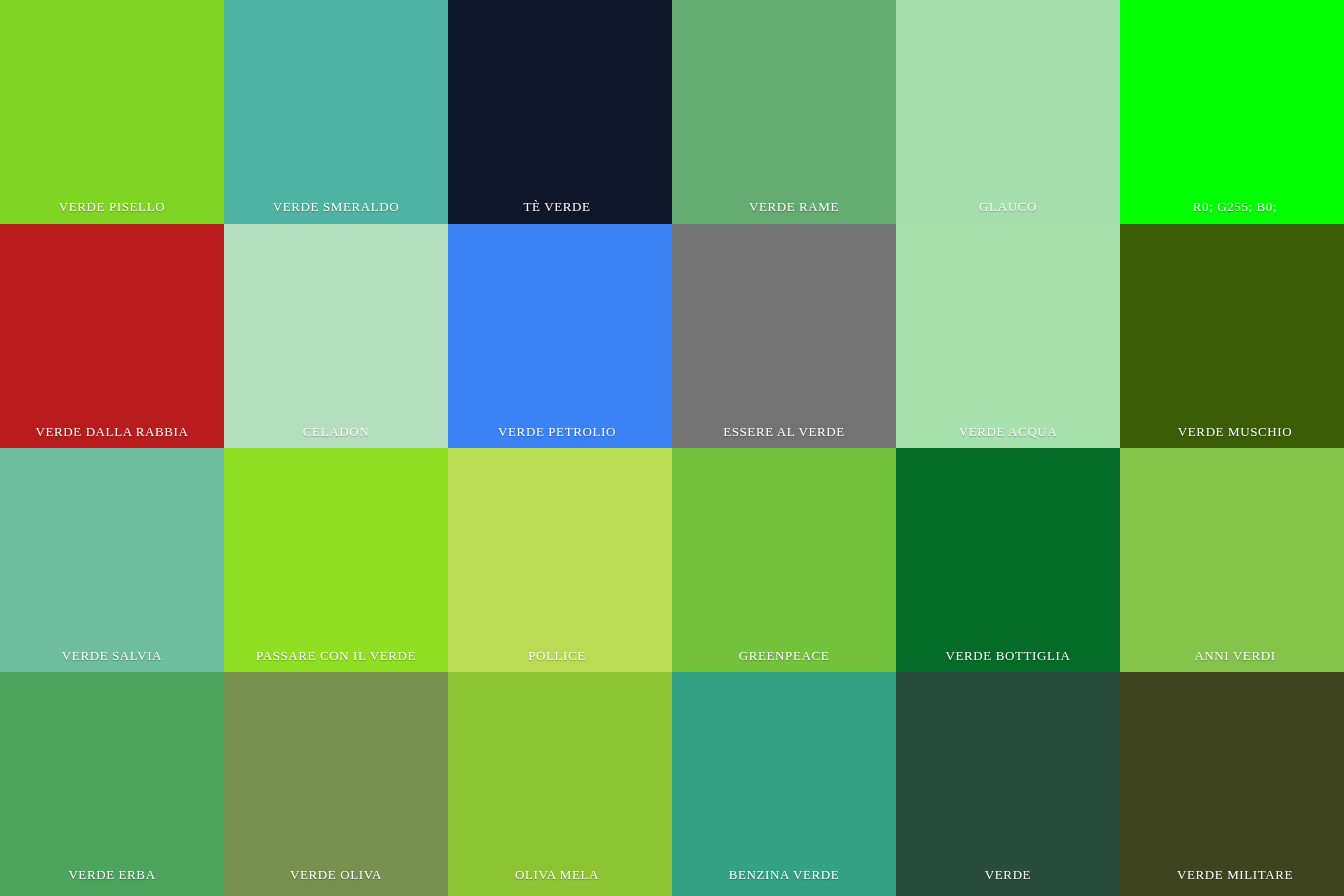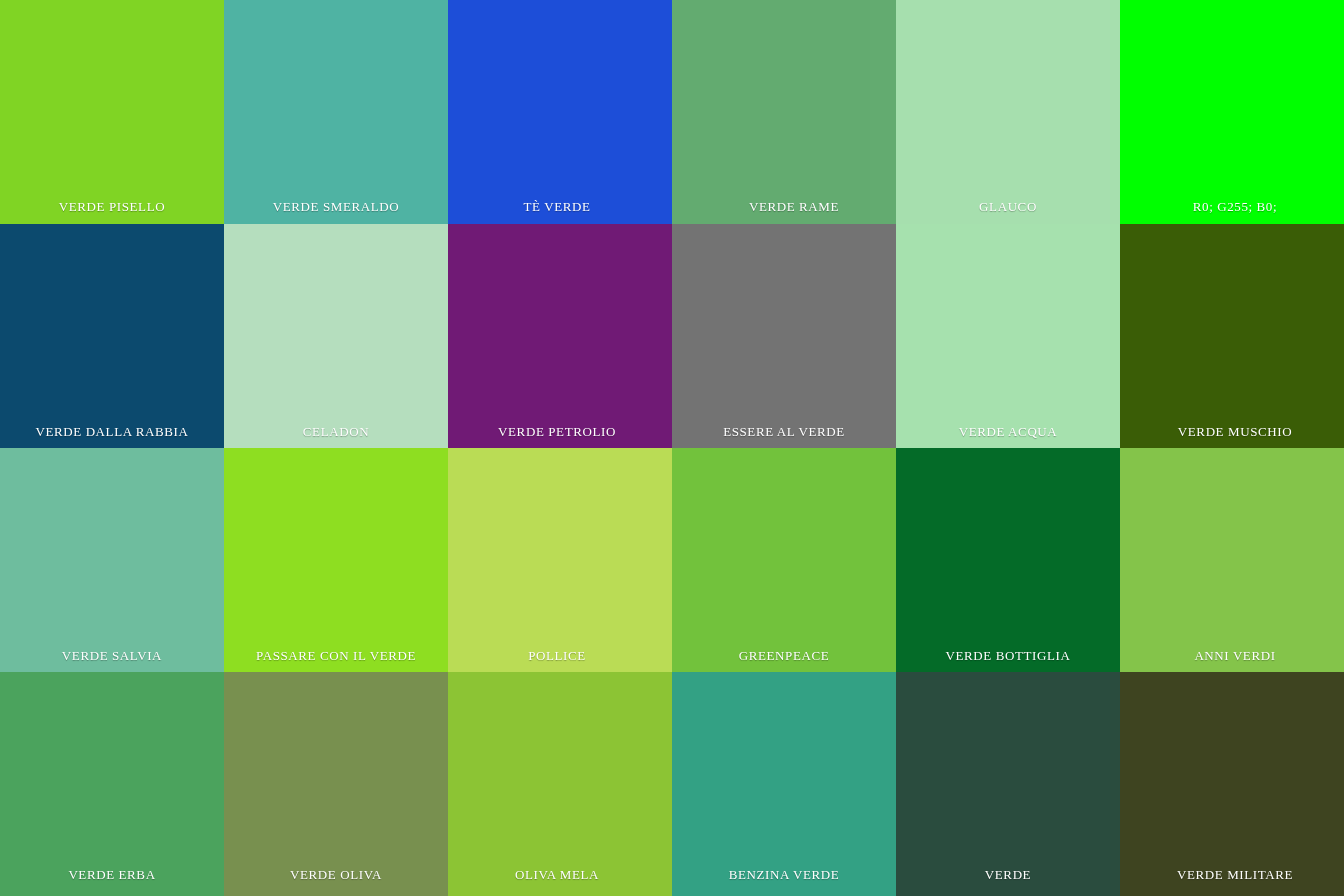--- a/index.html
+++ b/index.html
@@ -53,39 +53,39 @@
 </head>
 <body>
 
 <div id="palette-grid">
     <div class="swatch row-1" style="background-color: rgb(128, 212, 36);">
       <span class="swatch-label" style="color: rgb(255, 255, 255);">VERDE PISELLO</span>
     </div>
     <div class="swatch row-1" style="background-color: rgb(79, 179, 163);">
       <span class="swatch-label" style="color: rgb(255, 255, 255);">VERDE SMERALDO</span>
     </div>
-    <div class="swatch row-1 nudge-left" style="background-color: #1d4ed8;">
+    <div class="swatch row-1 nudge-left" style="background-color: #0f172a;">
       <span class="swatch-label" style="color: rgb(255, 255, 255);">TÈ VERDE</span>
     </div>
     <div class="swatch row-1" style="background-color: rgb(99, 171, 112); padding-left: 20px;">
       <span class="swatch-label" style="color: rgb(255, 255, 255);">VERDE RAME</span>
     </div>
     <div class="swatch row-1" style="background-color: rgb(166, 223, 174);">
       <span class="swatch-label" style="color: rgb(255, 255, 255);">GLAUCO</span>
     </div>
     <div class="swatch row-1 nudge-right" style="background-color: rgb(0, 255, 0);">
       <span class="swatch-label" style="color: rgb(255, 255, 255);">R0; G255; B0;</span>
     </div>
-    <div class="swatch row-2" style="background-color: #0c4a6e;">
+    <div class="swatch row-2" style="background-color: #b91c1c;">
       <span class="swatch-label" style="color: rgb(255, 255, 255);">VERDE DALLA RABBIA</span>
     </div>
     <div class="swatch row-2" style="background-color: rgb(181, 222, 190);">
       <span class="swatch-label" style="color: rgb(255, 255, 255);">CELADON</span>
     </div>
-    <div class="swatch row-2 nudge-left" style="background-color: #701a75;">
+    <div class="swatch row-2 nudge-left" style="background-color: #3b82f6;">
       <span class="swatch-label" style="color: rgb(255, 255, 255);">VERDE PETROLIO</span>
     </div>
     <div class="swatch row-2" style="background-color: #737373;">
       <span class="swatch-label" style="color: rgb(255, 255, 255);">ESSERE AL VERDE</span>
     </div>
     <div class="swatch row-2" style="background-color: rgb(166, 225, 174);">
       <span class="swatch-label" style="color: rgb(255, 255, 255);">VERDE ACQUA</span>
     </div>
     <div class="swatch row-2 nudge-right" style="background-color: rgb(58, 93, 6);">
       <span class="swatch-label" style="color: rgb(255, 255, 255);">VERDE MUSCHIO</span>

